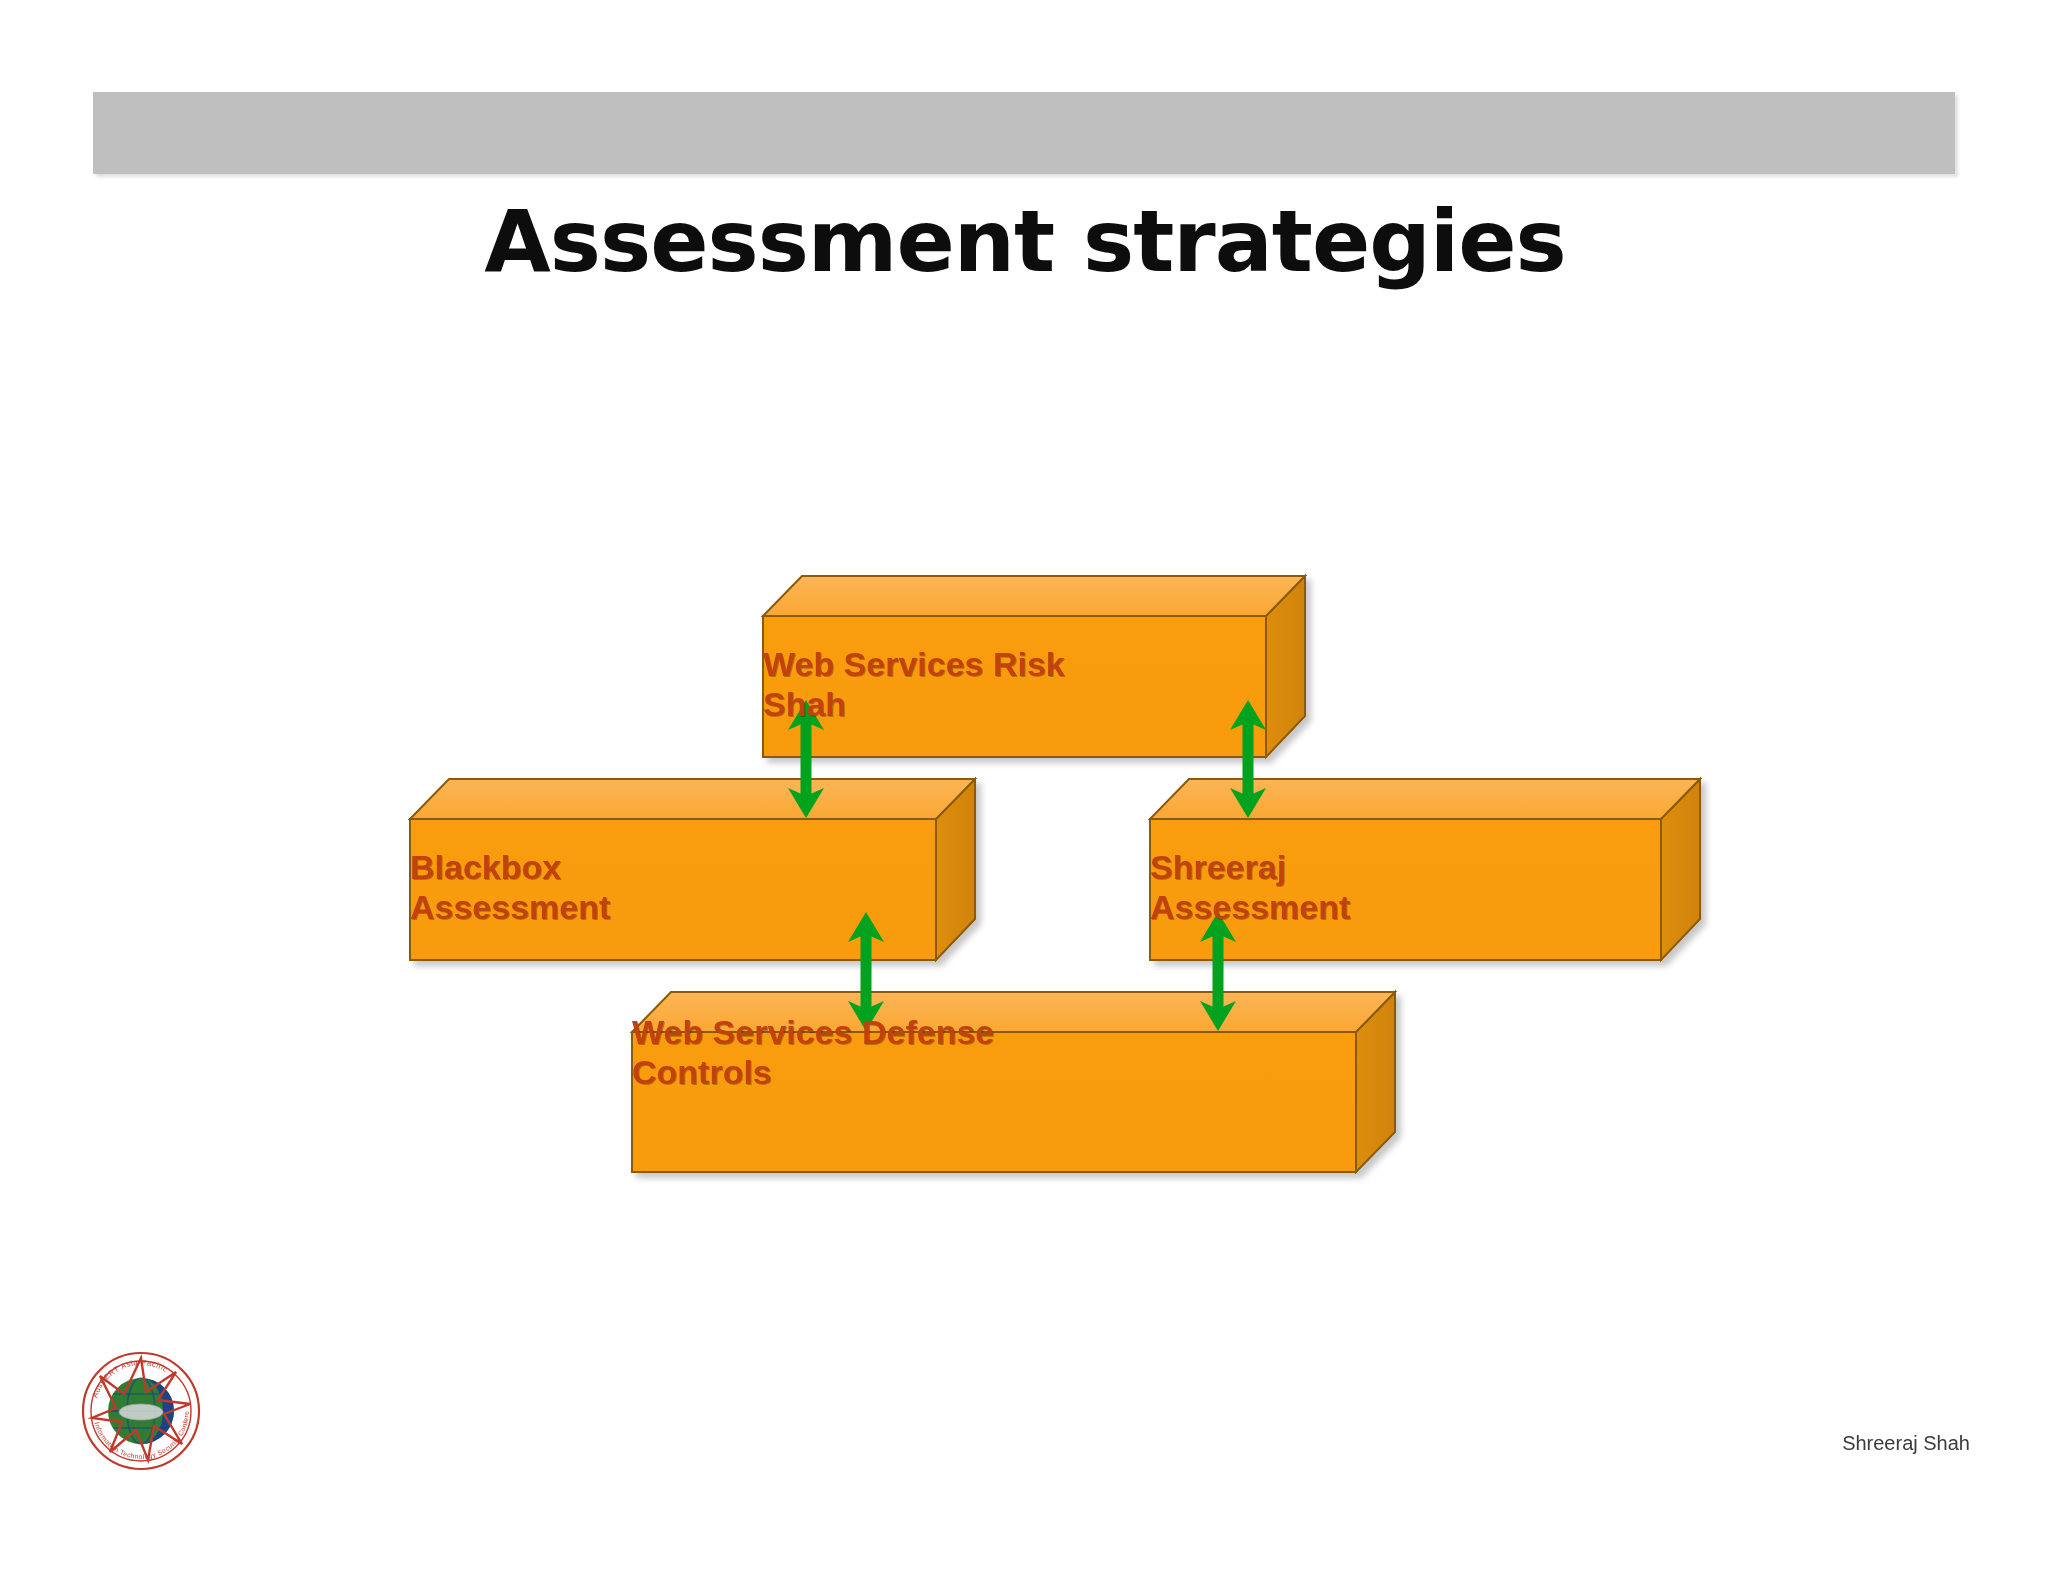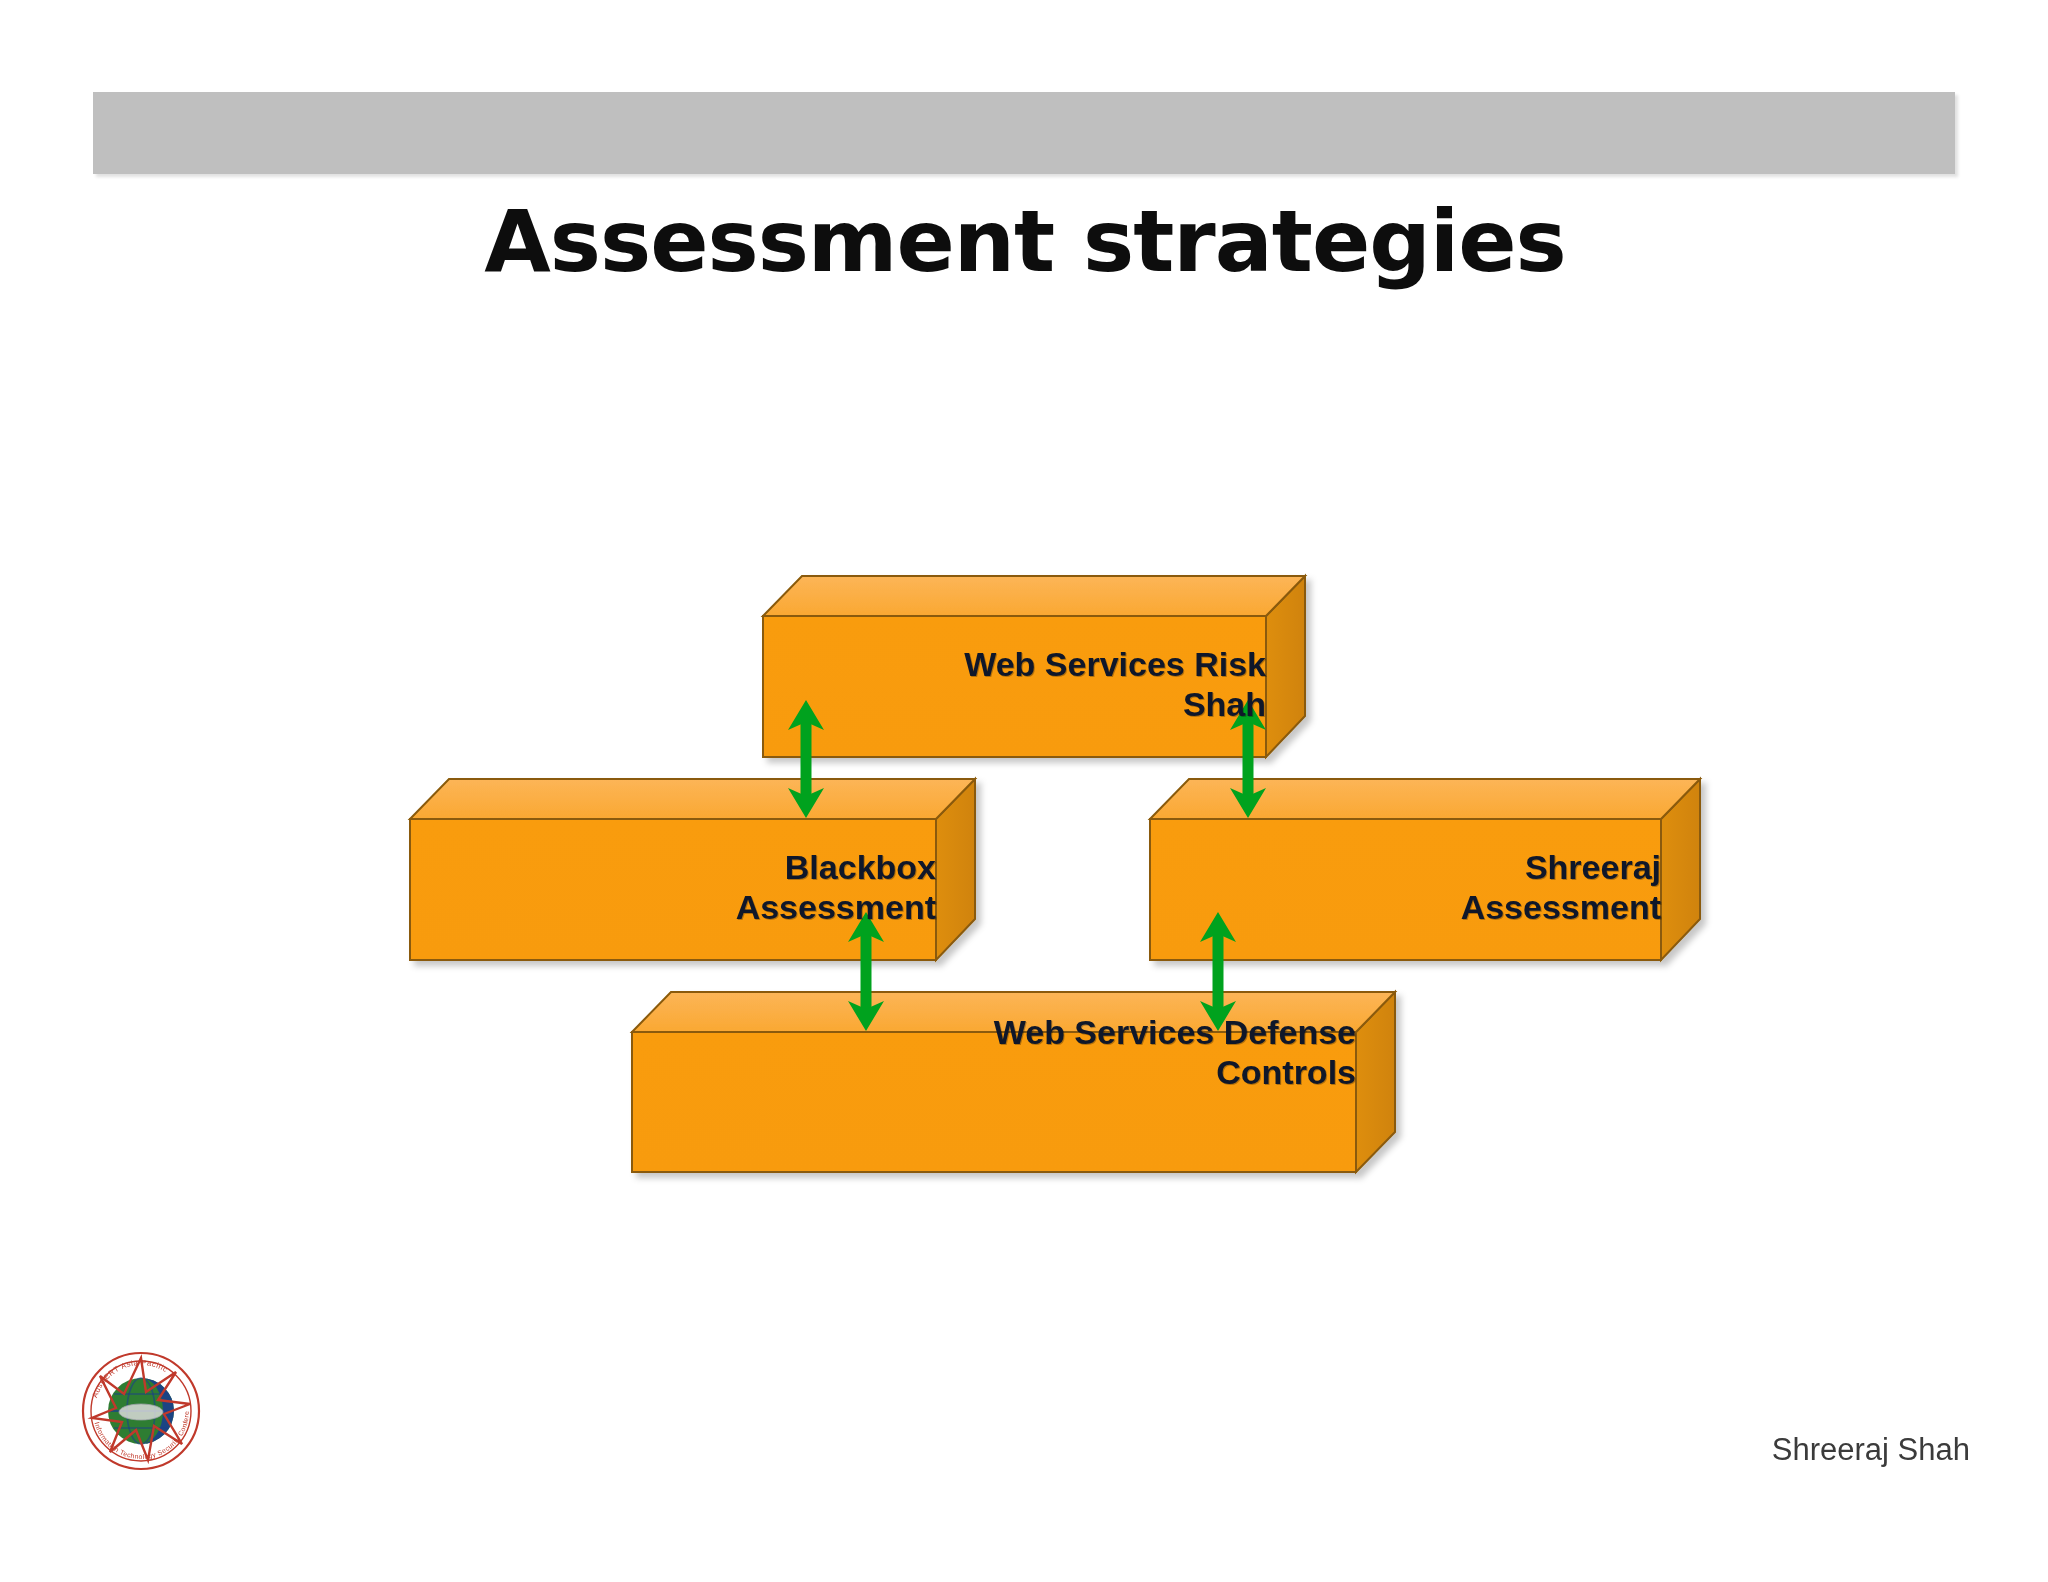--- a/index.html
+++ b/index.html
@@ -61,36 +61,36 @@
   }
 
   
   .box3d {
     position: absolute;
   }
   .box3d .label {
     position: absolute;
     left: 0;
     right: 0;
-    text-align: right;
+    text-align: left;
     font-size: 34px;
     font-weight: bold;
-    color: #0f172a;
+    color: #c2410c;
     line-height: 1.18;
     font-family: "Liberation Sans", sans-serif;
     text-shadow: 1px 1px 0 rgba(0,0,0,0.28);
     pointer-events: none;
   }
 
   
   .footer-name {
     position: absolute;
     right: 78px;
     top: 1432px;
-    font-size: 31px;
+    font-size: 20px;
     color: #3b3b3b;
     font-family: "Liberation Sans", sans-serif;
   }
 
   .logo-wrap {
     position: absolute;
     left: 78px;
     top: 1348px;
     width: 126px;
     height: 126px;

